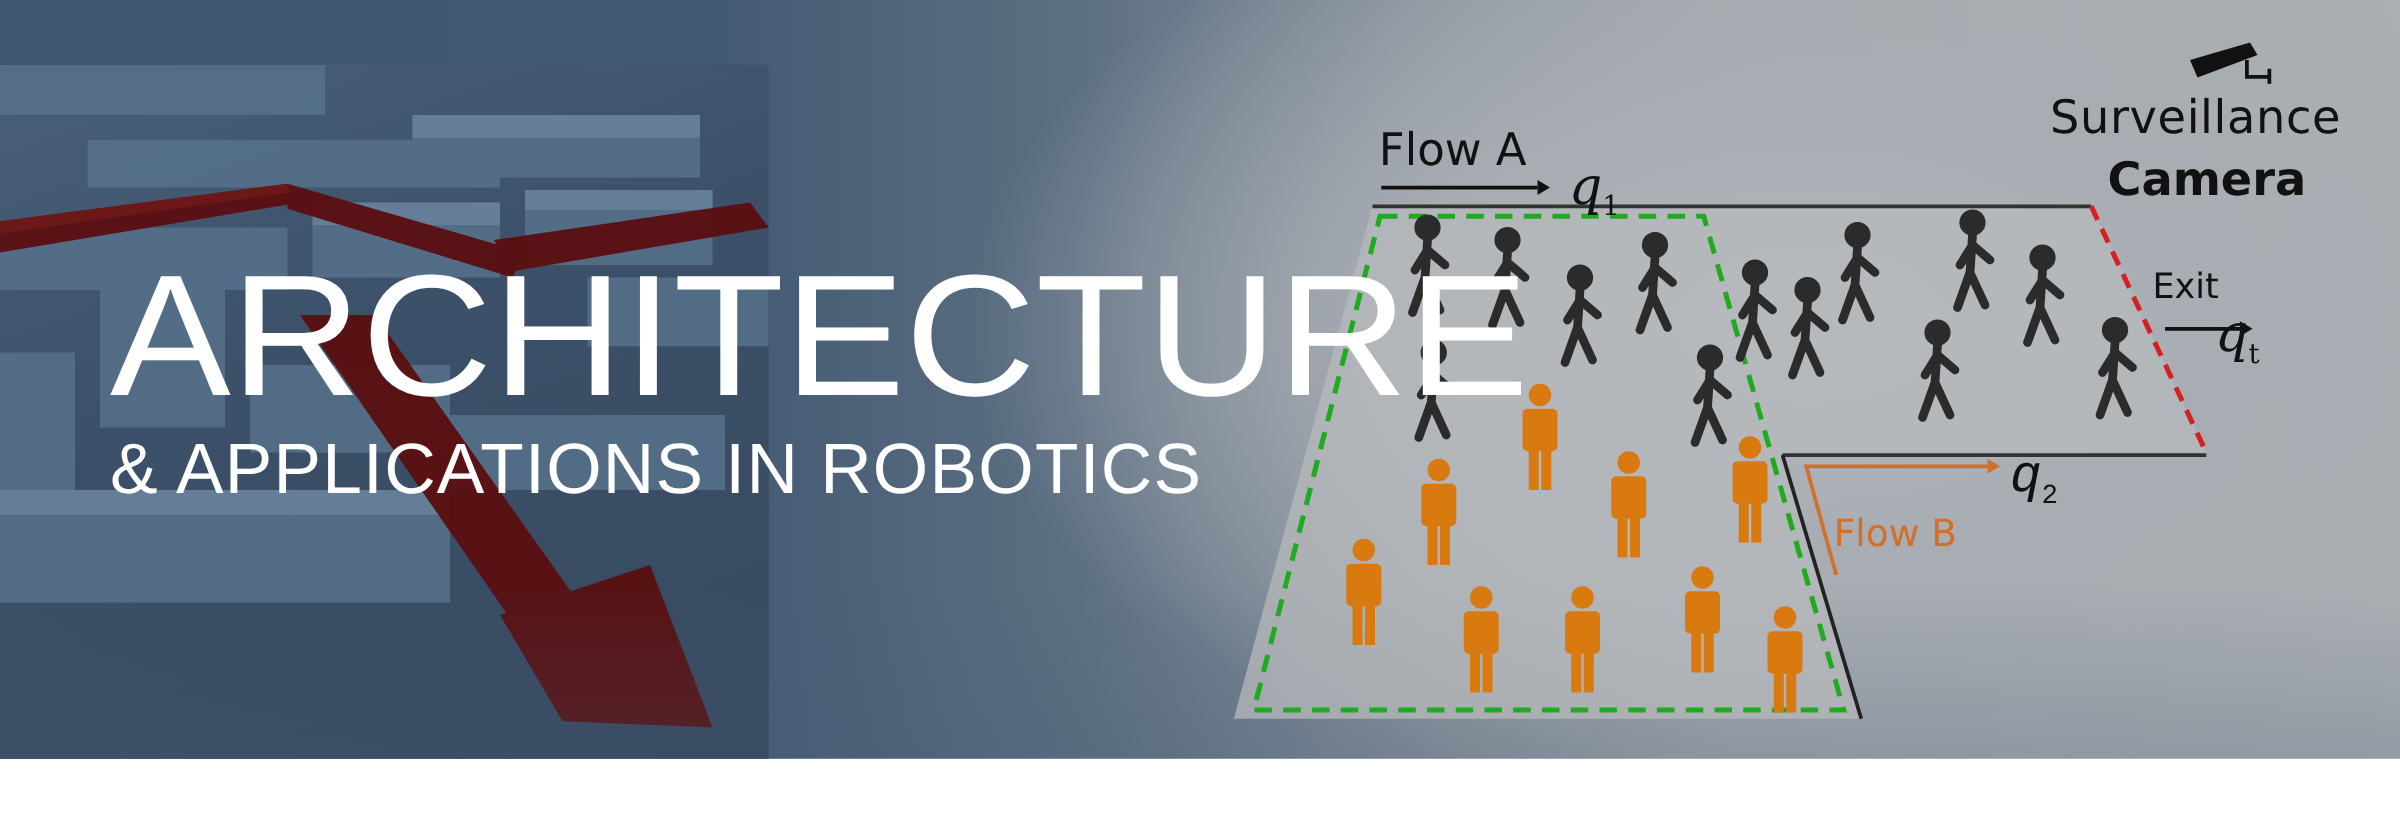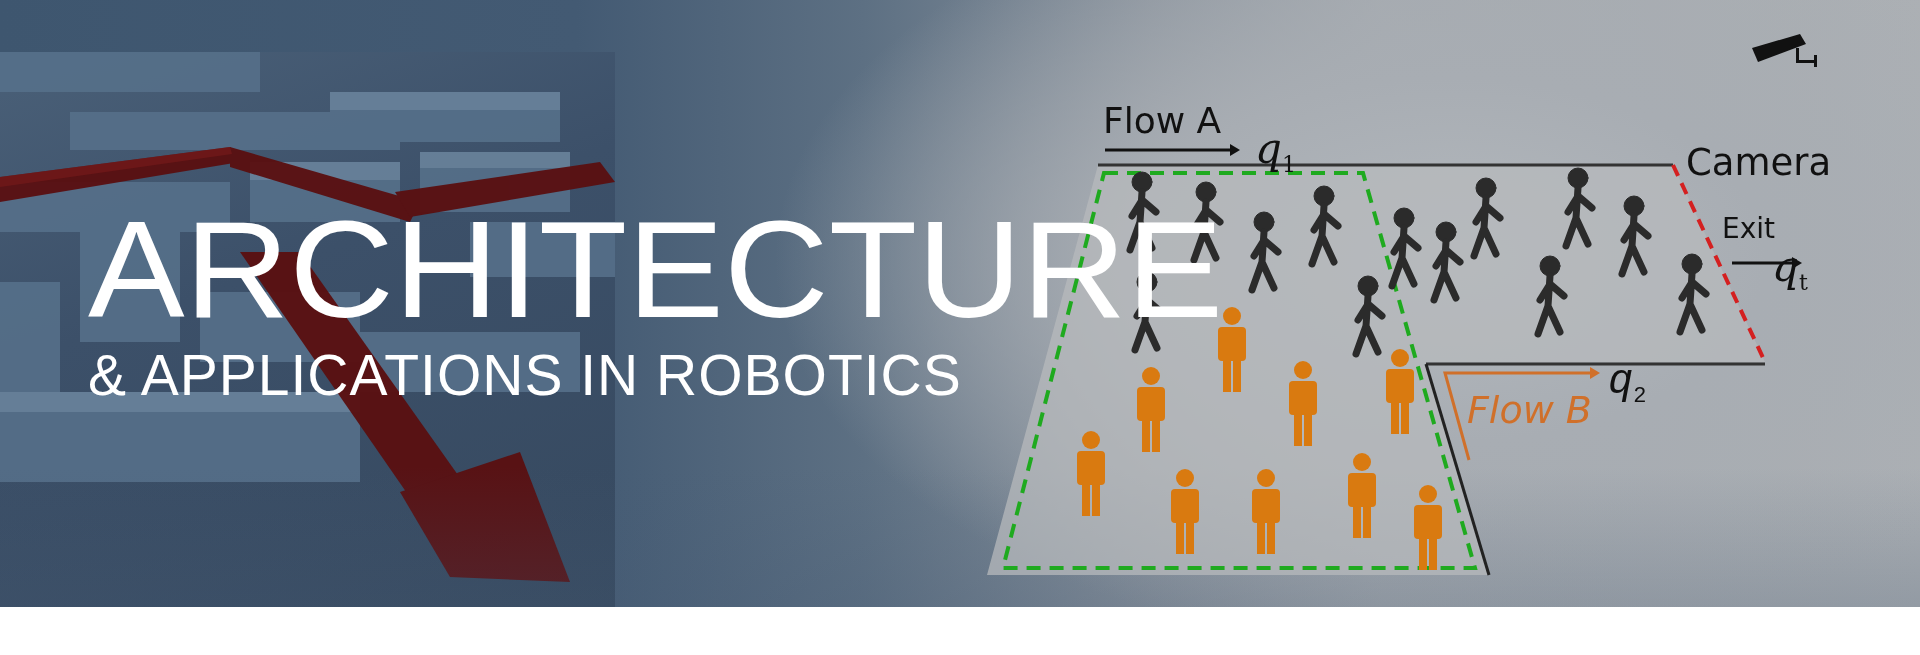--- a/index.html
+++ b/index.html
@@ -22,23 +22,23 @@
     position: absolute; left: 0; top: 52px; width: 615px; height: 565px;
     background: linear-gradient(160deg, #4a6078 0%, #3c5069 40%, #36495f 100%);
     overflow: hidden;
   }
   .maze svg { position: absolute; left: 0; top: 0; }
   
   .diagram { position: absolute; left: 0; top: 0; width: 1920px; height: 655px; }
   .label { position: absolute; color: #111; font-family: "DejaVu Sans", sans-serif; white-space: nowrap; }
   .label-flowa { left: 1103px; top: 100px; font-size: 36px; }
   .label-surv { left: 1640px; top: 72px; font-size: 37px; letter-spacing: 0.5px; }
-  .label-cam { left: 1686px; top: 141px; font-size: 37px; }
+  .label-cam { left: 1686px; top: 122px; font-size: 37px; font-weight: bold; }
   .label-exit { left: 1722px; top: 212px; font-size: 28px; }
-  .label-flowb { left: 1467px; top: 388px; font-size: 38px; color: #d0702a; font-style: italic; }
+  .label-flowb { left: 1467px; top: 410px; font-size: 30px; color: #d0702a; }
   .math { position: absolute; font-family: "DejaVu Serif", serif; font-style: italic; color: #111; font-size: 42px; }
   .math sub { font-size: 22px; font-style: normal; }
   .q1 { left: 1255px; top: 124px; }
   .qt { left: 1772px; top: 242px; }
   .q2 { left: 1608px; top: 358px; font-family: Liberation Mono, monospace; }
   
   .title {
     position: absolute; left: 88px; top: 200px; color: #fff;
     font-family: "Liberation Sans", sans-serif; font-size: 138px; line-height: 1;
     letter-spacing: 0px; font-weight: 400;
@@ -230,20 +230,21 @@
           <circle r="9"></circle>
           <rect x="-14" y="11" width="28" height="34" rx="4"></rect>
           <rect x="-9" y="43" width="8" height="33"></rect>
           <rect x="1" y="43" width="8" height="33"></rect>
         </g>
     </g>
   </svg>
 
   <div class="label label-flowa">Flow A</div>
   <div class="math q1"><span>q</span><sub>1</sub></div>
+  <div class="label label-surv">Surveillance</div>
   <div class="label label-cam">Camera</div>
   <div class="label label-exit">Exit</div>
   <div class="math qt"><span>q</span><sub>t</sub></div>
   <div class="label label-flowb">Flow B</div>
   <div class="math q2"><span>q</span><sub>2</sub></div>
 
   <div class="title">ARCHITECTURE</div>
   <div class="subtitle">&amp; APPLICATIONS IN ROBOTICS</div>
 </div>
 

